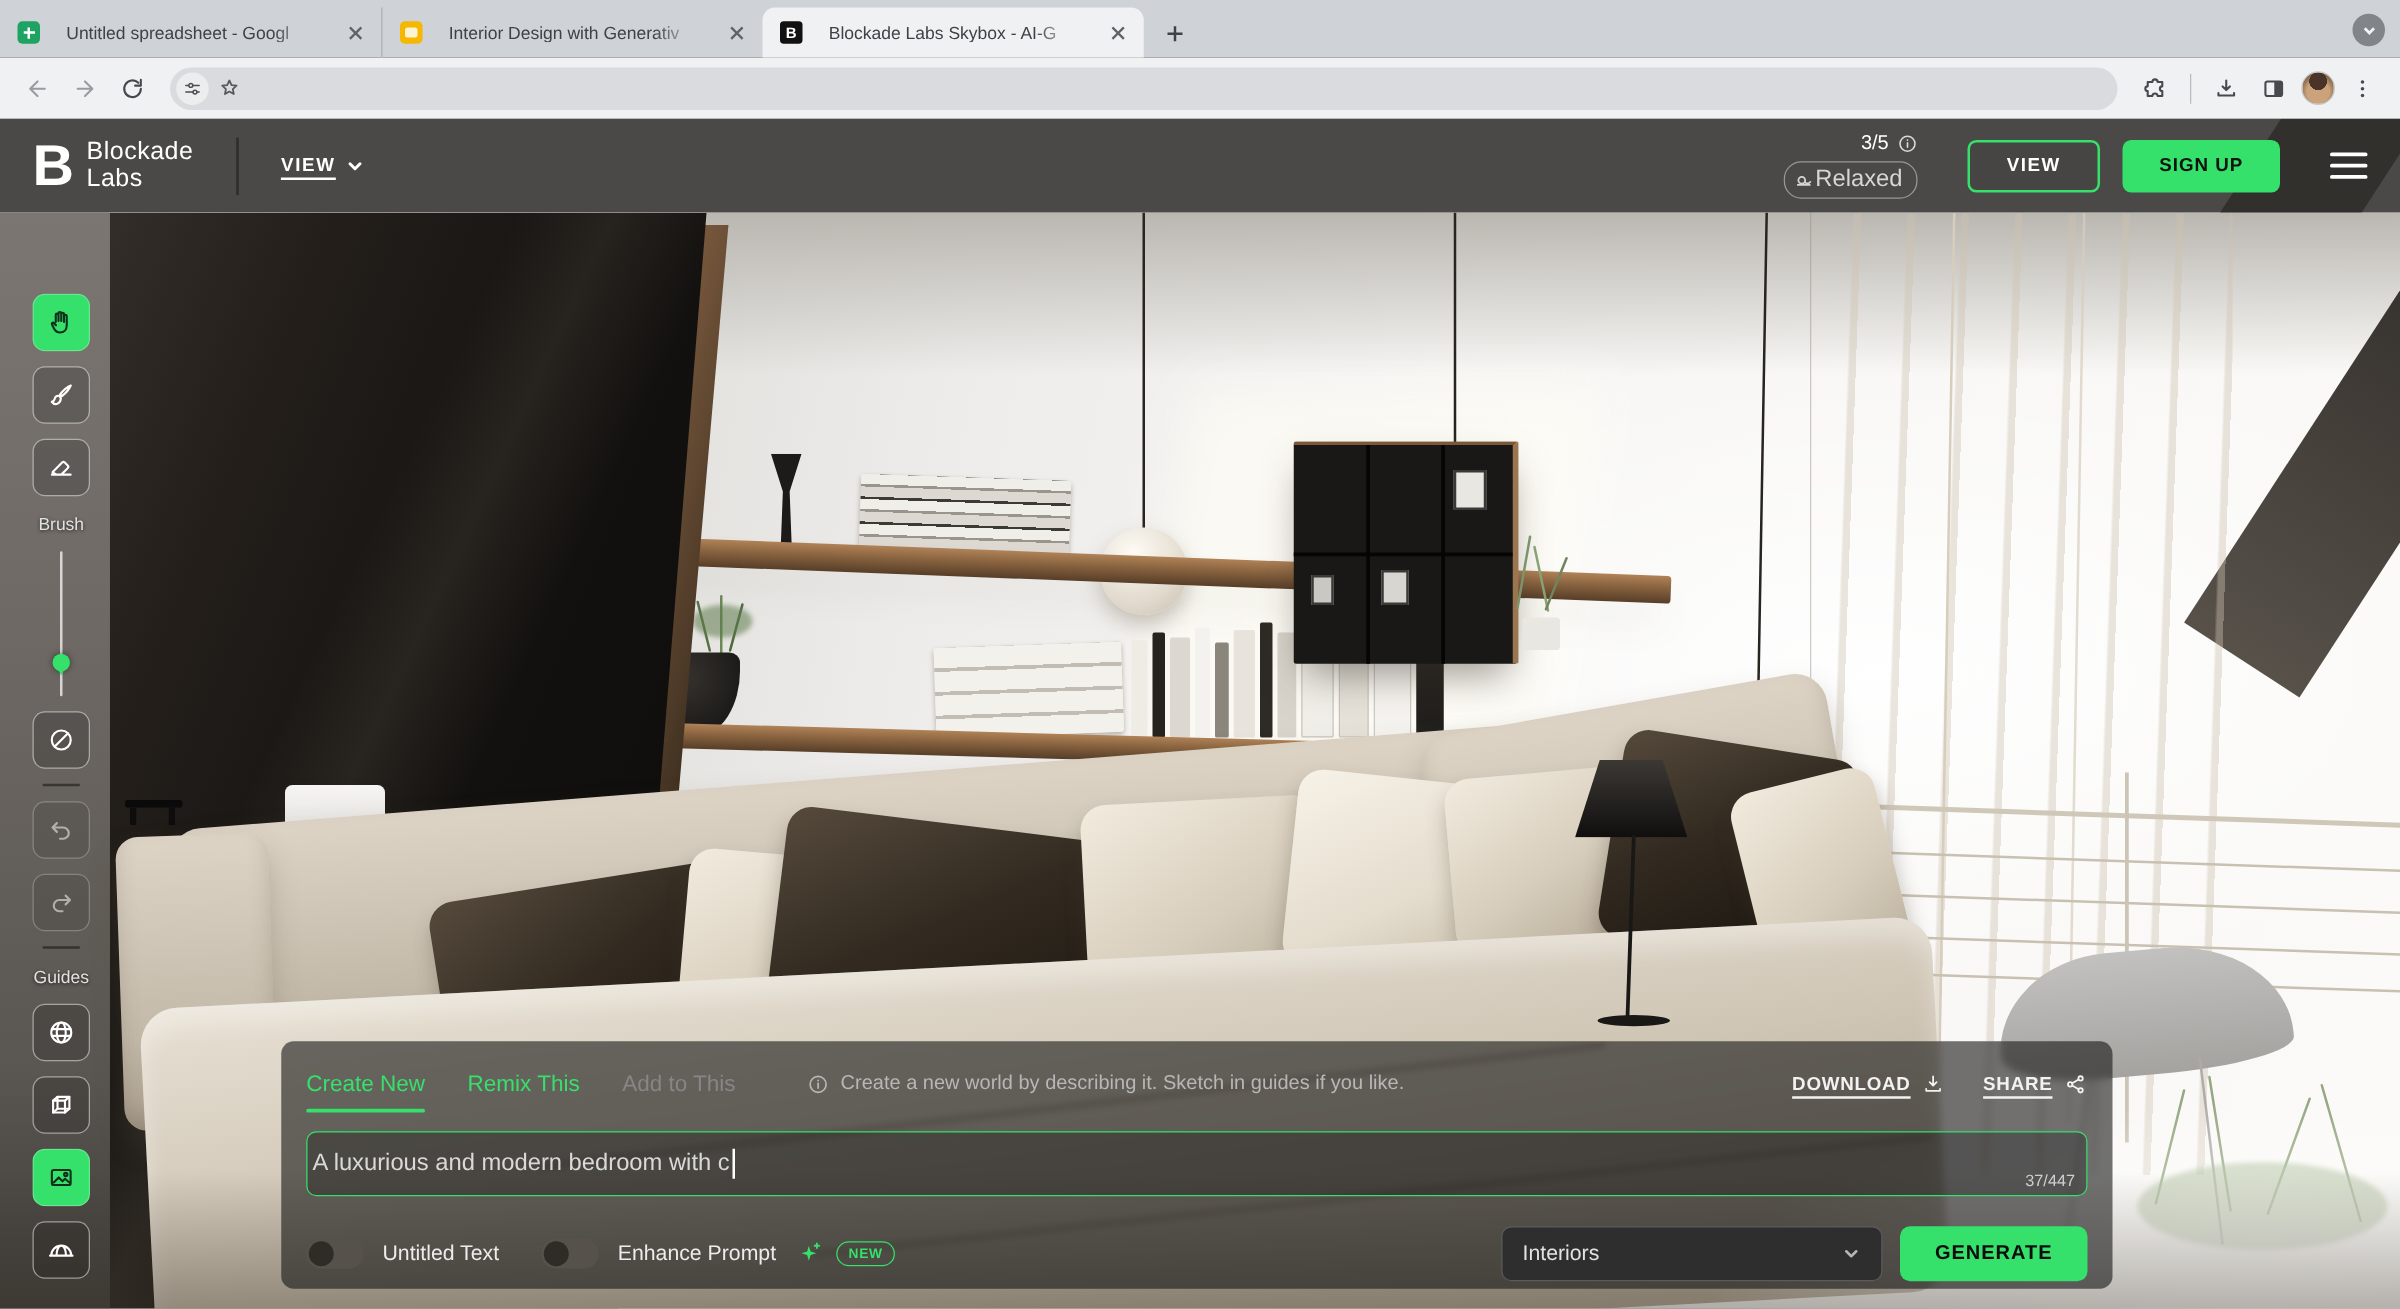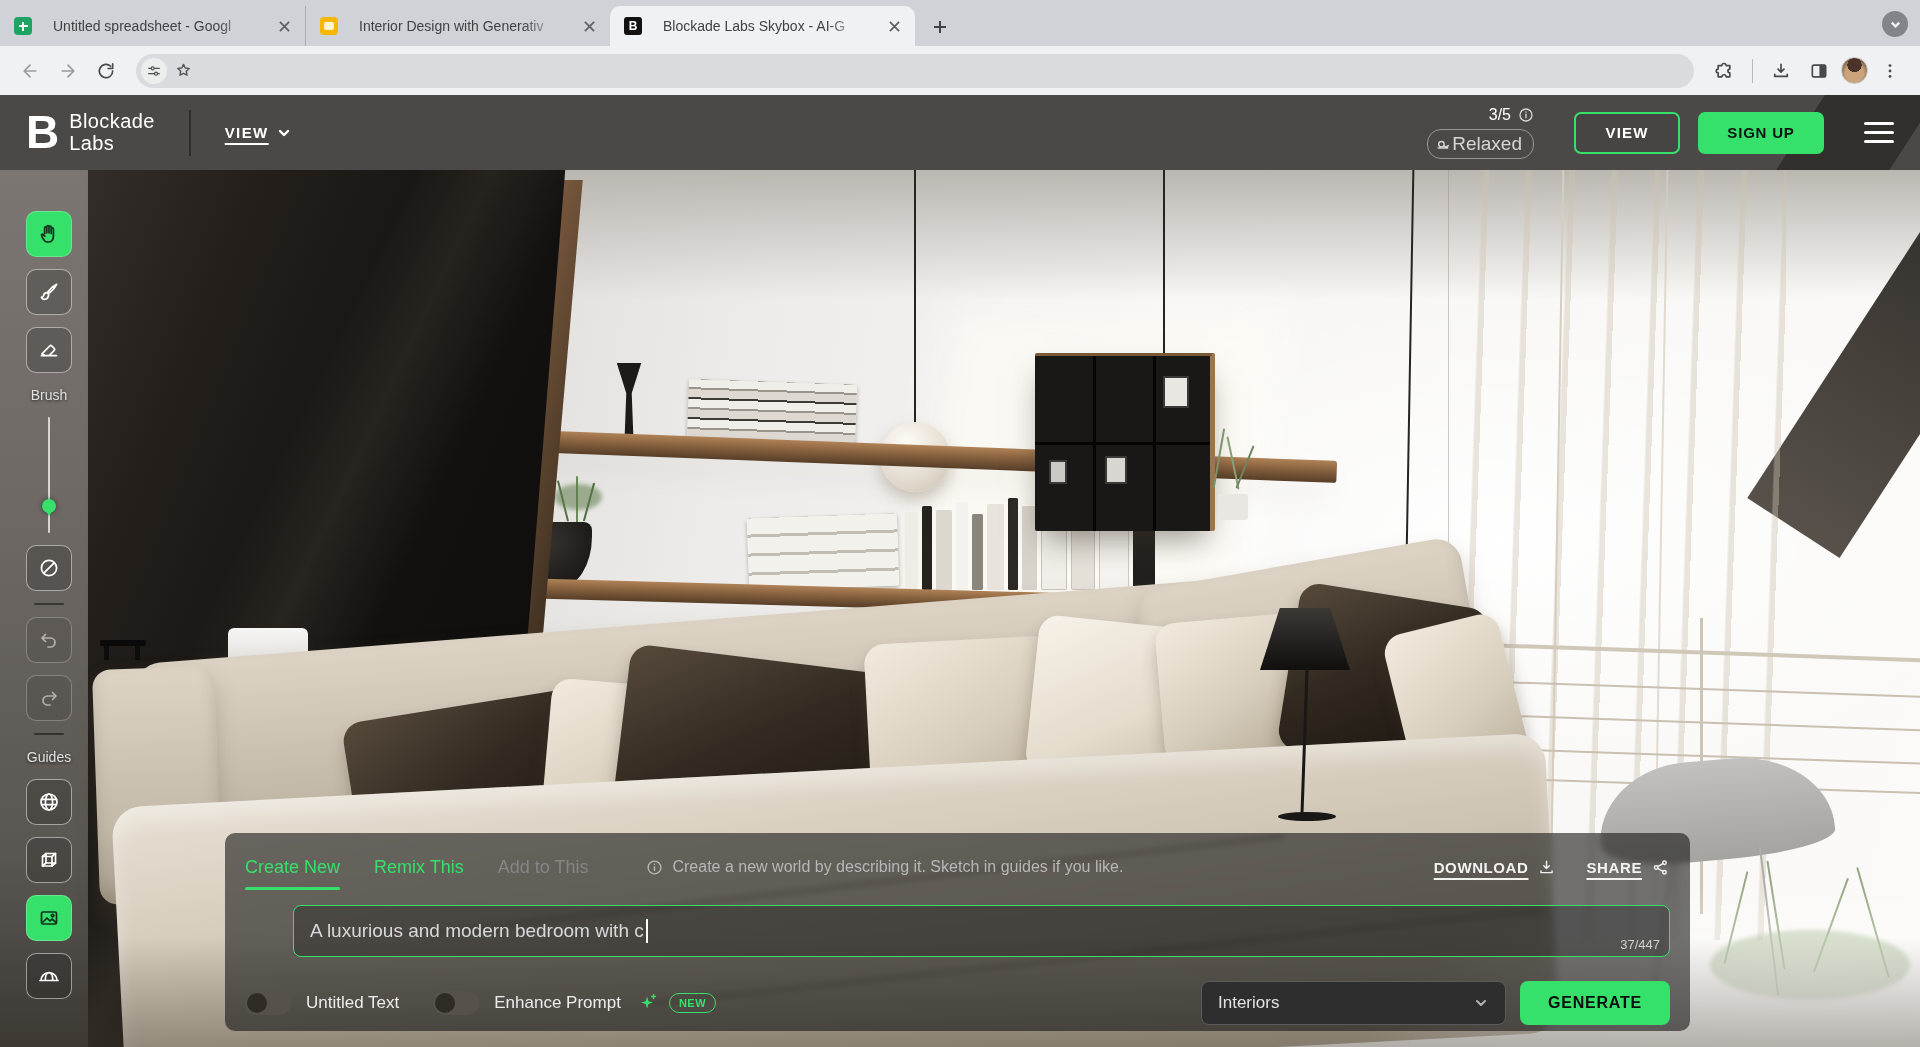--- a/index.html
+++ b/index.html
@@ -127,21 +127,21 @@
   .pillow-cream{background:linear-gradient(150deg,#f2ebde 0%,#d7cdbc 55%,#b2a793 100%);}
   .pillow-light{background:linear-gradient(150deg,#f7f2e8 0%,#e4dccd 60%,#c4baa8 100%);}
   .lamp-shade{left:1260px;top:438px;width:90px;height:62px;background:linear-gradient(180deg,#3c3935,#100f0e);
      clip-path:polygon(22% 0,78% 0,100% 100%,0 100%);}
   .lamp-pole{left:1303px;top:498px;width:3px;height:148px;background:#191817;transform:rotate(2deg);}
   .lamp-base{left:1278px;top:642px;width:58px;height:9px;background:#191817;border-radius:50%;}
   .floor-shadow{left:0;bottom:0;width:100%;height:110px;background:linear-gradient(rgba(70,62,50,0),rgba(60,52,42,.38));}
   .floor-bright{right:0;bottom:0;width:560px;height:170px;background:radial-gradient(ellipse at 80% 100%,rgba(255,255,252,.9),rgba(255,255,252,0) 70%);}
 
   
-  .tools{position:absolute;left:24px;top:116px;width:50px;display:flex;flex-direction:column;align-items:center;gap:12px;z-index:40;}
+  .tools{position:absolute;left:24px;top:140px;width:50px;display:flex;flex-direction:column;align-items:center;gap:12px;z-index:40;}
   .tool-btn{width:46px;height:46px;border:1.5px solid rgba(255,255,255,.5);border-radius:10px;background:rgba(25,25,25,.22);
      display:flex;align-items:center;justify-content:center;flex:0 0 auto;}
   .tool-btn svg{width:24px;height:24px;fill:none;stroke:#fff;stroke-width:1.7;stroke-linecap:round;stroke-linejoin:round;}
   .tool-btn.active{background:var(--accent);border-color:rgba(255,255,255,.25);}
   .tool-btn.active svg{stroke:#11301c;}
   .tool-btn.dim{opacity:.5;}
   .rail-label{color:#e2e2e2;font-size:14px;text-shadow:0 1px 3px rgba(0,0,0,.7);margin:2px 0;}
   .size-slider{position:relative;width:46px;height:116px;flex:0 0 auto;}
   .size-slider .track{position:absolute;left:50%;top:0;bottom:0;width:2px;margin-left:-1px;background:rgba(250,250,250,.75);border-radius:2px;}
   .size-slider .knob{position:absolute;left:50%;top:82px;width:14px;height:14px;margin-left:-7px;border-radius:50%;background:var(--accent);
@@ -157,21 +157,21 @@
   .ptab{font-size:18px;color:var(--accent);position:relative;}
   .ptab.active::after{content:"";position:absolute;left:0;right:0;bottom:-12px;height:3px;background:var(--accent);border-radius:2px;}
   .ptab.disabled{color:#868686;}
   .hint{display:flex;align-items:center;gap:9px;margin-left:58px;color:#b7b7b7;font-size:16px;}
   .hint svg{width:17px;height:17px;stroke:#b7b7b7;stroke-width:1.6;fill:none;stroke-linecap:round;flex:0 0 auto;}
   .plinks{margin-left:auto;display:flex;align-items:center;gap:30px;}
   .plink{display:flex;align-items:center;gap:9px;color:#f2f2f2;font-size:15px;font-weight:700;letter-spacing:.6px;}
   .plink u{text-underline-offset:5px;text-decoration-thickness:1.5px;}
   .plink svg{width:19px;height:19px;fill:none;stroke:#f2f2f2;stroke-width:1.8;stroke-linecap:round;stroke-linejoin:round;}
   .prompt-box{position:relative;margin-top:22px;height:52px;border:1px solid var(--accent);border-radius:8px;
-     background:rgba(12,12,12,.28);display:flex;align-items:center;padding:0 16px;margin-left:48px;}
+     background:rgba(12,12,12,.28);display:flex;align-items:center;padding:0 4px;}
   .prompt-text{color:#d9d9d9;font-size:19px;white-space:pre;}
   .caret{display:inline-block;width:2px;height:24px;background:#fff;margin-left:2px;vertical-align:middle;animation:blink 1s steps(1) infinite;}
   @keyframes blink{50%{opacity:0;}}
   .charcount{position:absolute;right:30px;top:104px;font-size:13px;color:#cfcfcf;z-index:2;}
   .prow3{display:flex;align-items:center;margin-top:24px;height:44px;}
   .toggle{width:46px;height:24px;border-radius:12px;background:#56524b;position:relative;flex:0 0 auto;}
   .toggle i{position:absolute;left:2px;top:2px;width:20px;height:20px;border-radius:50%;background:#2f2c28;display:block;}
   .tlabel{color:#ececec;font-size:17px;margin:0 34px 0 15px;}
   .sparkle{width:22px;height:22px;margin-right:10px;}
   .newpill{border:1.5px solid var(--accent);border-radius:11px;color:var(--accent);font-size:11px;font-weight:700;letter-spacing:.5px;padding:3px 9px;}

